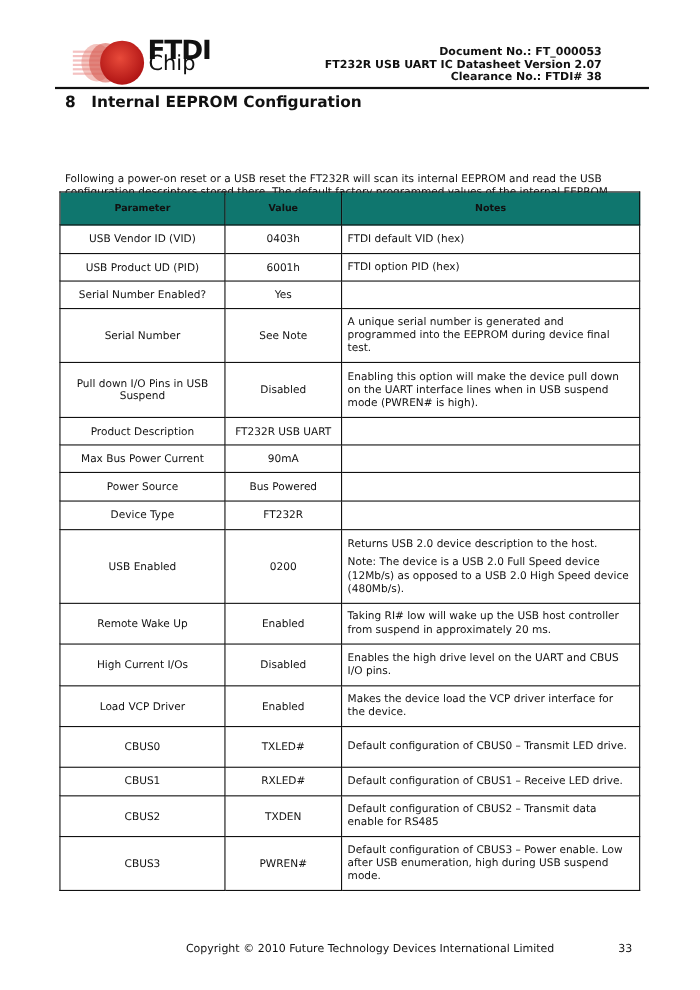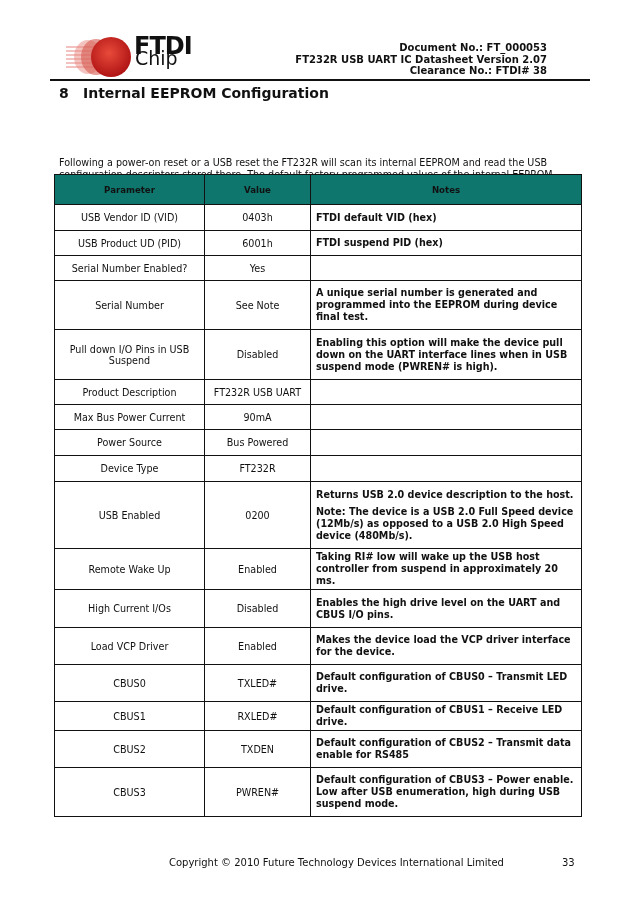--- a/index.html
+++ b/index.html
@@ -11,21 +11,21 @@
   .logo-chip { position:absolute; left:1px; top:14px; font-size:19px; line-height:20px; }
   .docinfo { position:absolute; right:89px; top:42px; text-align:right; font-size:10px; font-weight:bold; line-height:11.5px; }
   .rule { position:absolute; left:50px; width:540px; top:79px; height:2px; background:#111; }
   .section { position:absolute; left:59px; top:85px; font-size:14px; font-weight:bold; }
   .section .num { display:inline-block; width:24px; }
   .intro { position:absolute; left:59px; top:115px; width:500px; font-size:9.6px; line-height:12.4px;margin-top:42px; }
   table.eeprom { position:absolute; left:54px; top:174px; border-collapse:collapse; font-size:9.6px; }
   table.eeprom th, table.eeprom td { border:1.5px solid #111; padding:0; }
   table.eeprom th { background:#0f766e; font-weight:bold; font-size:8.6px; height:29px; text-align:center; }
   table.eeprom td.c { text-align:center; vertical-align:middle; }
-  table.eeprom td.n { text-align:left; vertical-align:middle; padding:2px 5px; line-height:12px;font-weight:bold; }
+  table.eeprom td.n { text-align:left; vertical-align:middle; padding:2px 5px; line-height:12px; }
   .notes-para + .notes-para { margin-top:5px; }
   .footer { position:absolute; left:169px; top:857px; font-size:10px; }
   .pageno { position:absolute; left:562px; top:857px; font-size:10px; }
 </style>
 </head>
 <body>
 
 <div class="logo">
   <svg width="70" height="44" viewBox="0 0 70 44">
     <defs>
@@ -84,21 +84,21 @@
       <td class="c">USB Vendor ID (VID)</td>
       <td class="c">0403h</td>
       <td class="n">
           <div class="notes-para">FTDI default VID (hex)</div>
         </td>
     </tr>
     <tr style="height:25px">
       <td class="c">USB Product UD (PID)</td>
       <td class="c">6001h</td>
       <td class="n">
-          <div class="notes-para">FTDI suspend PID (hex)</div>
+          <div class="notes-para">FTDI option PID (hex)</div>
         </td>
     </tr>
     <tr style="height:25px">
       <td class="c">Serial Number Enabled?</td>
       <td class="c">Yes</td>
       <td class="n">
           <div class="notes-para"></div>
         </td>
     </tr>
     <tr style="height:49px">

